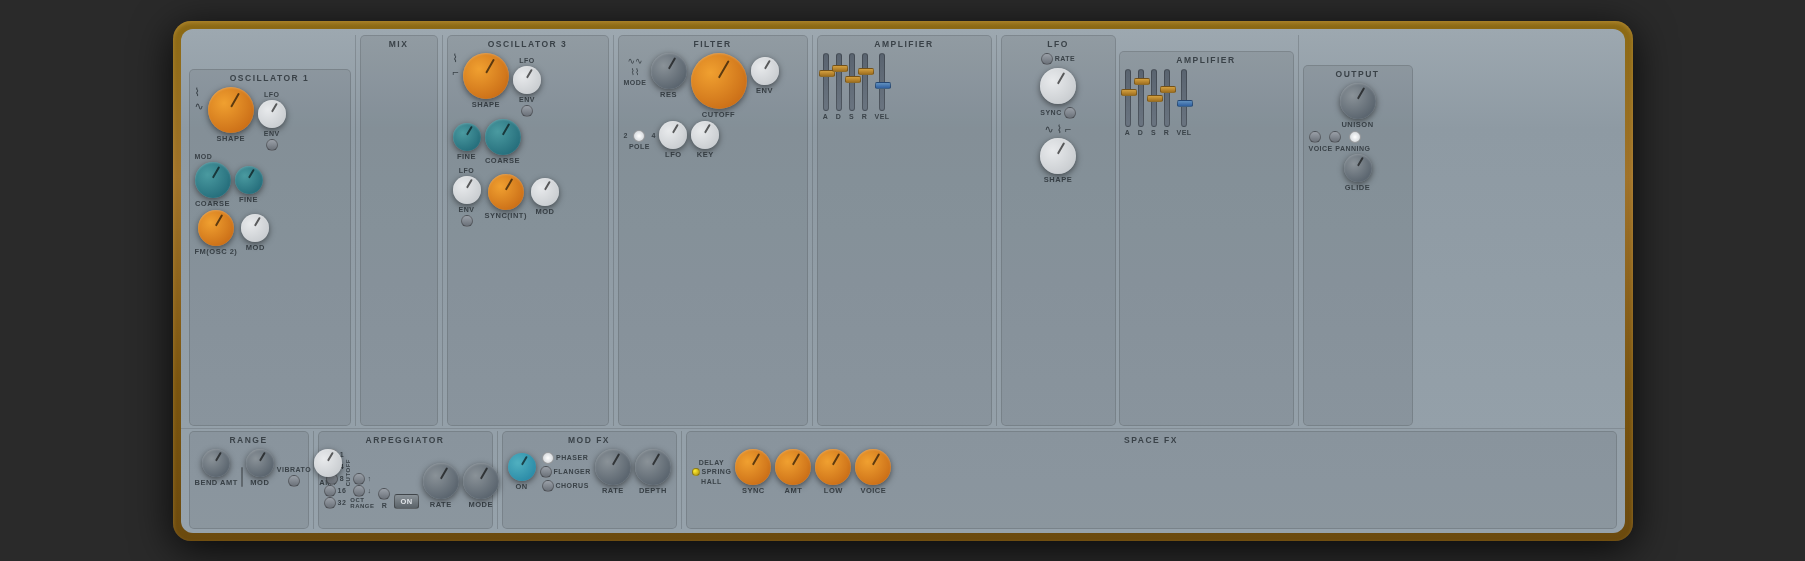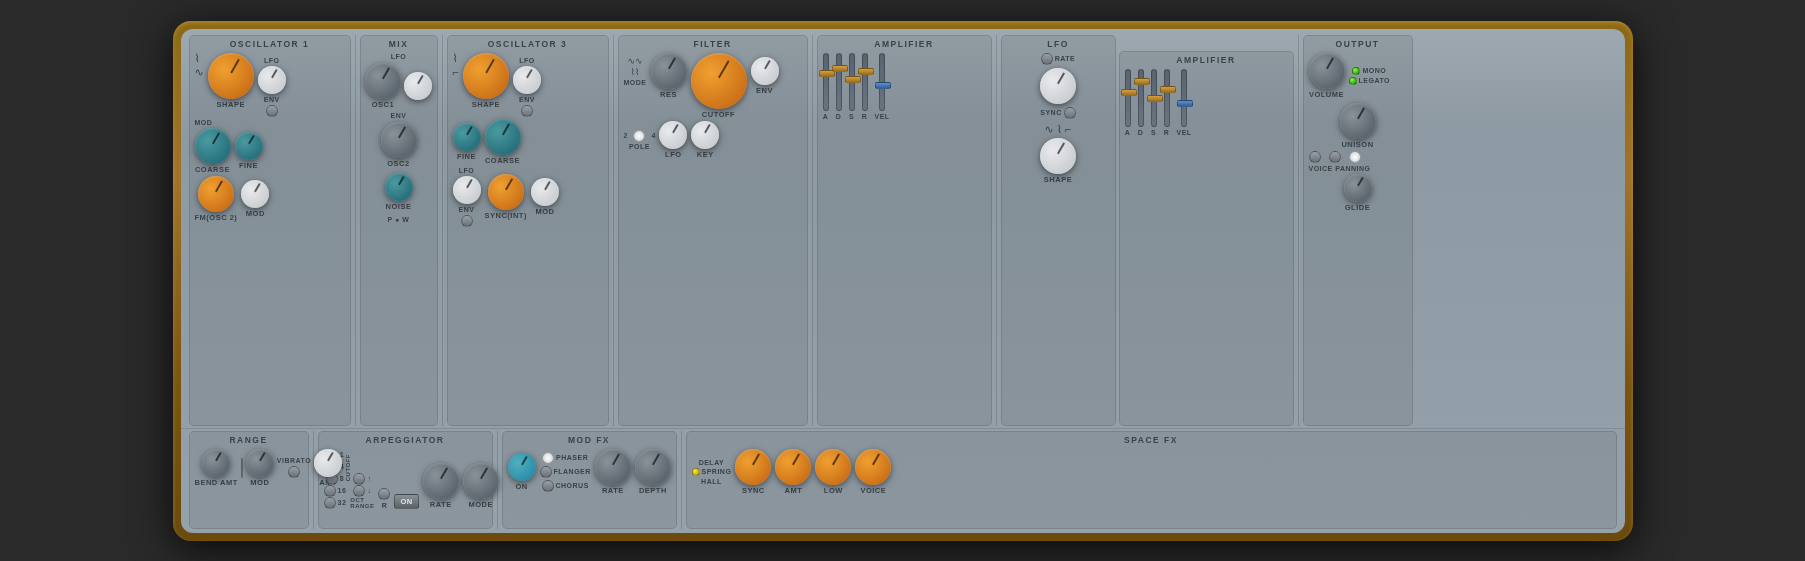--- a/index.html
+++ b/index.html
@@ -219,20 +219,21 @@
     
     .lfo-panel {
       width: 115px;
       flex-shrink: 0;
     }
 
     
     .output-panel {
       width: 110px;
       flex-shrink: 0;
+      margin-top: 30px;
     }
 
     
     .panning-dots {
       display: flex;
       flex-direction: row;
       gap: 8px;
       margin-top: 2px;
     }
 
@@ -339,21 +340,21 @@
     
     .flex-row { display: flex; flex-direction: row; align-items: center; }
     .flex-col { display: flex; flex-direction: column; align-items: center; }
     .gap2 { gap: 2px; }
     .gap3 { gap: 3px; }
     .gap4 { gap: 4px; }
     .mt2 { margin-top: 2px; }
     .mt4 { margin-top: 4px; }
 
     
-    .osc1-panel { width: 162px; flex-shrink: 0; }
+    .osc1-panel { width: 162px; flex-shrink: 0; margin-top: 34px; }
     .mix-panel { width: 78px; flex-shrink: 0; }
     .osc2-panel { width: 162px; flex-shrink: 0; }
     .envelope-panel { width: 175px; flex-shrink: 0; }
     .amplifier-panel { width: 175px; flex-shrink: 0; margin-top: 16px; }
 
     
     .wheels-panel { width: 120px; flex-shrink: 0; }
     .arpeggiator-panel { width: 175px; flex-shrink: 0; }
 
     
@@ -429,52 +430,20 @@
               <div class="knob knob-white knob-sm"></div>
               <div class="knob-label">MOD</div>
             </div>
           </div>
         </div>
 
         <div class="v-divider"></div>
 
         <div class="panel mix-panel">
           <div class="panel-title">MIX</div>
-          <div class="flex-col gap3">
-
-            <div class="flex-row gap2">
-              <div class="small-text">LFO</div>
-            </div>
-            <div class="flex-row gap3">
-              <div class="knob-col">
-                <div class="knob knob-gray knob-md"></div>
-                <div class="knob-label">OSC1</div>
-              </div>
-              <div class="knob knob-white knob-sm"></div>
-            </div>
-
-            <div class="flex-row gap2">
-              <div class="small-text">ENV</div>
-            </div>
-            <div class="flex-row gap3">
-              <div class="knob-col">
-                <div class="knob knob-gray knob-md"></div>
-                <div class="knob-label">OSC2</div>
-              </div>
-            </div>
-
-            <div class="knob-col mt2">
-              <div class="knob knob-teal knob-sm"></div>
-              <div class="knob-label">NOISE</div>
-            </div>
-
-            <div class="flex-row gap2 mt2">
-              <div class="small-text">P ● W</div>
-            </div>
-          </div>
         </div>
 
         <div class="v-divider"></div>
 
         <div class="panel osc2-panel">
           <div class="panel-title">OSCILLATOR 3</div>
           <div class="flex-row gap4" style="align-items:flex-start;">
             <div class="wave-display">
               <div class="wave-line">⌇</div>
               <div class="wave-line">⌐</div>
@@ -672,36 +641,20 @@
               </div>
               <div class="small-text">VEL</div>
             </div>
           </div>
         </div>
 
         <div class="v-divider"></div>
 
         <div class="panel output-panel">
           <div class="panel-title">OUTPUT</div>
-          <div class="flex-row gap4">
-            <div class="knob-col">
-              <div class="knob knob-gray knob-md"></div>
-              <div class="knob-label">VOLUME</div>
-            </div>
-            <div class="flex-col gap2">
-              <div class="flex-row gap2">
-                <div class="led led-green"></div>
-                <div class="small-text">MONO</div>
-              </div>
-              <div class="flex-row gap2">
-                <div class="led led-green"></div>
-                <div class="small-text">LEGATO</div>
-              </div>
-            </div>
-          </div>
           <div class="knob-col mt4">
             <div class="knob knob-gray knob-md"></div>
             <div class="knob-label">UNISON</div>
           </div>
           <div class="panning-dots mt2">
             <div class="round-btn"></div>
             <div class="round-btn"></div>
             <div class="round-btn active"></div>
           </div>
           <div class="small-text mt2">VOICE PANNING</div>
@@ -710,21 +663,21 @@
             <div class="knob-label">GLIDE</div>
           </div>
         </div>
 
       </div>
 
       <div class="lower-row">
 
         <div class="panel wheels-panel">
           <div class="panel-title">RANGE</div>
-          <div class="flex-row gap3" style="align-items:center;">
+          <div class="flex-row gap3" style="align-items:flex-end;">
             <div class="knob-col">
               <div class="knob knob-gray knob-sm"></div>
               <div class="knob-label">BEND AMT</div>
             </div>
             <div class="mini-rect"></div>
             <div class="knob-col">
               <div class="knob knob-gray knob-sm"></div>
               <div class="knob-label">MOD</div>
             </div>
             <div class="flex-col gap2">

